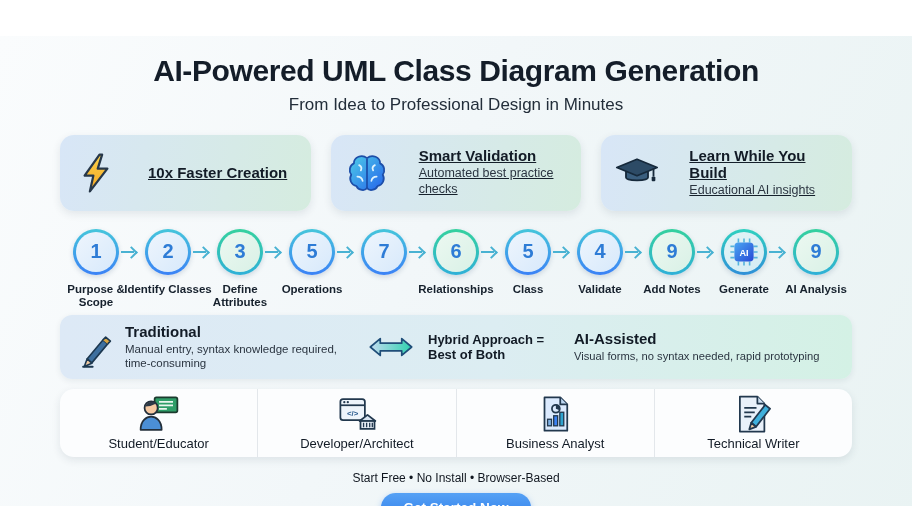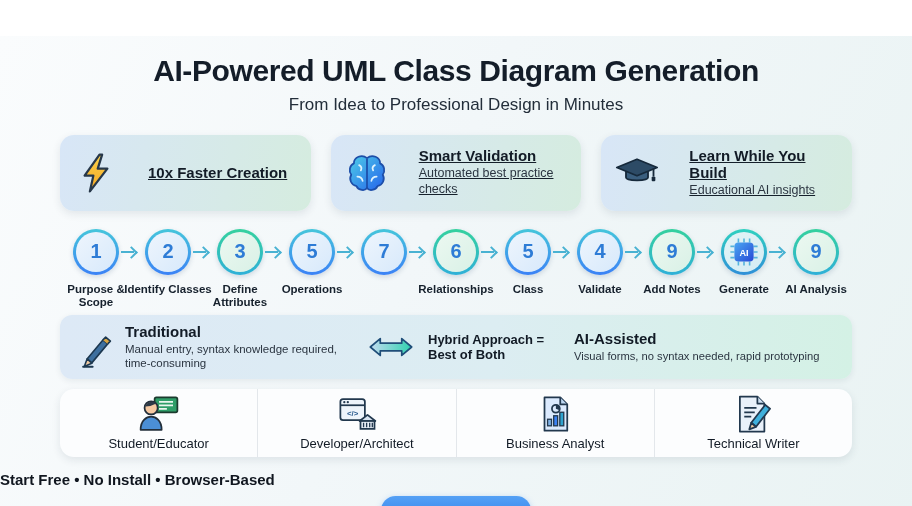--- a/index.html
+++ b/index.html
@@ -76,21 +76,21 @@
   .personas{
     margin:10px 60px 0;height:68px;border-radius:14px;background:#fcfdfe;
     box-shadow:0 3px 8px rgba(30,50,70,0.10);
     display:flex;align-items:stretch;
   }
   .persona{flex:1;display:flex;flex-direction:column;align-items:center;justify-content:center;padding:6px 0;}
   .persona + .persona{border-left:1px solid #e3e7eb;}
   .persona .ic{height:40px;display:flex;align-items:center;justify-content:center;}
   .persona-label{font-size:13px;font-weight:400;color:#121b26;margin-top:2px;}
   
-  .tagline{text-align:left;margin-top:14px;font-size:15px;font-weight:700;color:#10161f;}
+  .tagline{text-align:center;margin-top:14px;font-size:12px;font-weight:400;color:#10161f;}
   .cta{
     display:block;margin:8px auto 0;border:none;cursor:pointer;
     background:linear-gradient(180deg,#55a1f5,#2f7ce9);
     color:#fff;font-family:inherit;font-size:13.5px;font-weight:700;
     padding:7px 22px;border-radius:999px;box-shadow:0 2px 6px rgba(47,124,233,0.35);
   }
   .bottom-edge{
     position:absolute;left:0;bottom:0;width:100%;height:4px;
     background:linear-gradient(90deg,rgba(26,37,44,0) 0%,rgba(26,37,44,0.7) 10%,#1a252c 22%,#1a252c 100%);
   }

